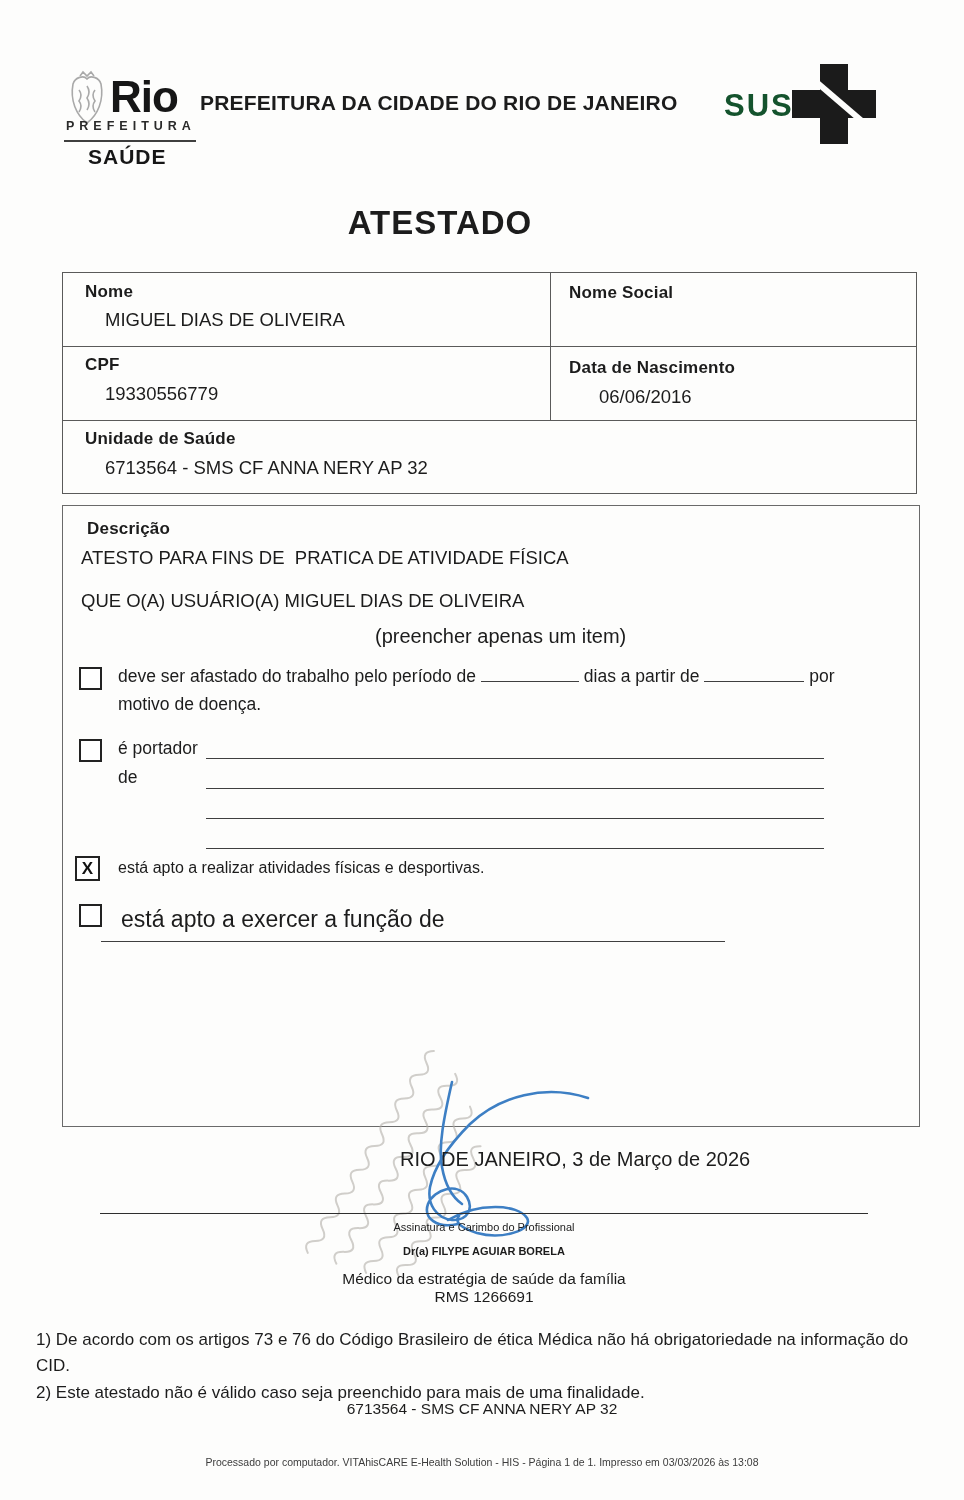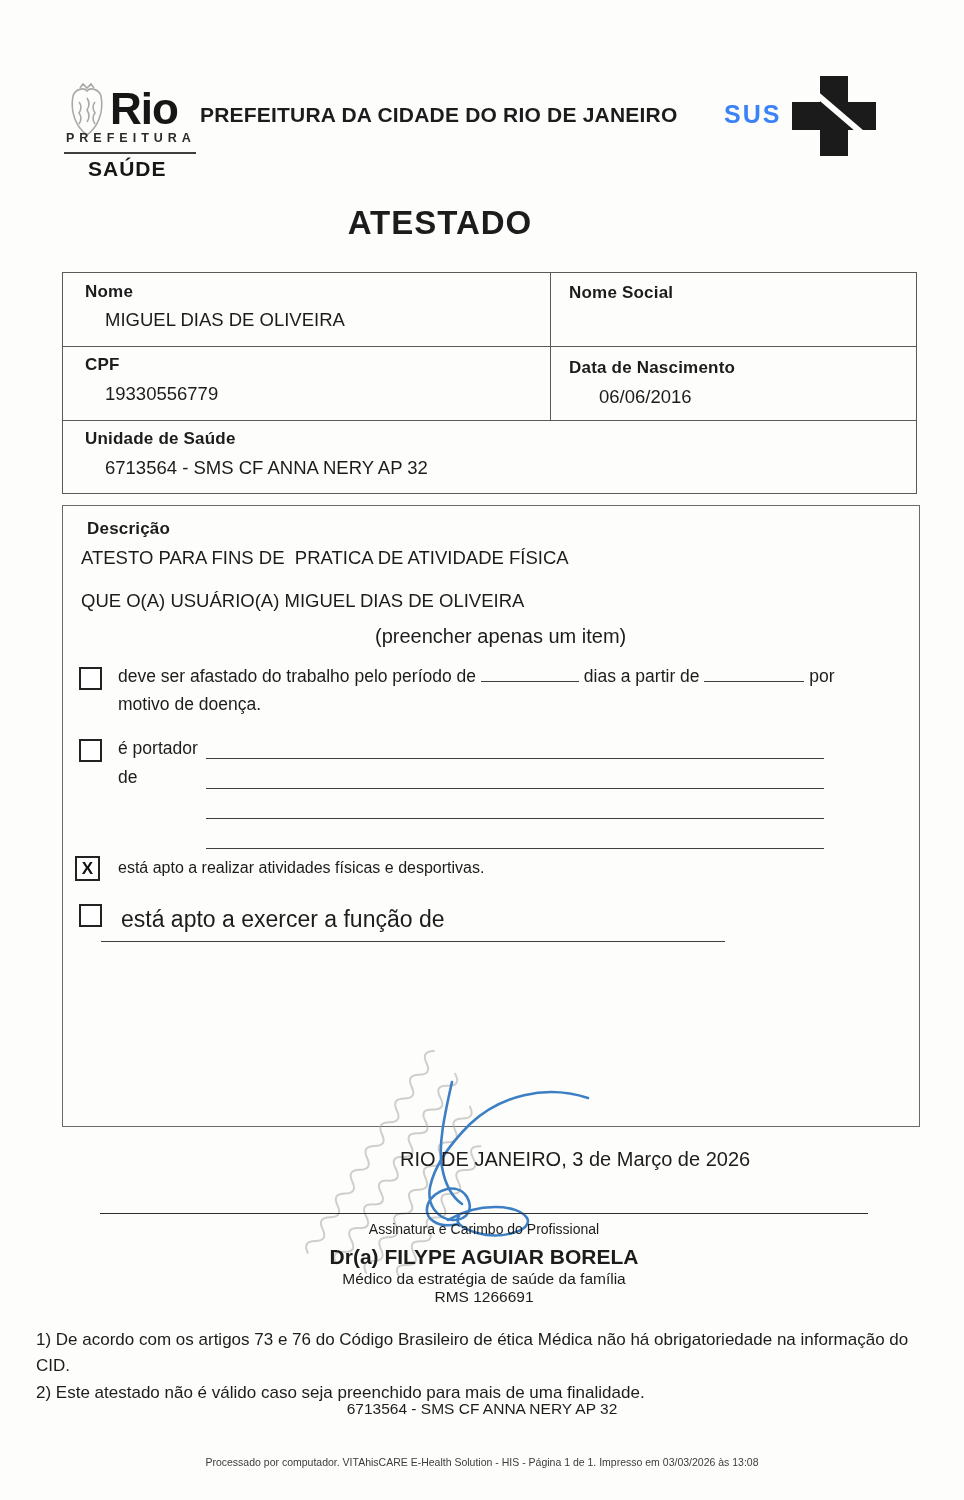--- a/index.html
+++ b/index.html
@@ -20,39 +20,39 @@
   }
   .lbl{font-weight:bold;font-size:17px;letter-spacing:.2px;margin-left:8px;}
   .val{font-size:18.5px;}
   .opt-text{font-size:17.5px;}
   .center-line{position:absolute;left:100px;width:768px;text-align:center;}
   .foot{font-size:17px;}
 </style>
 </head>
 <body>
 
-<div class="abs" style="left:0;top:16px;width:830px;height:180px;">
+<div class="abs" style="left:0;top:4px;width:830px;height:180px;">
 
   <svg class="abs" style="left:64px;top:66px;" width="46" height="62" viewBox="0 0 46 62">
     <g stroke="#9b9b9b" stroke-width="1.6" fill="none" opacity="0.85">
       <path d="M16 6 l3 -4 l4 4 l4 -4 l3 4"></path>
       <path d="M9 14 C11 7, 20 5, 23 9 C26 5, 35 7, 37 14 C40 30, 34 45, 23 53 C12 45, 6 30, 9 14 Z"></path>
       <path d="M15 20 q4 5 0 11 q4 5 0 11"></path>
       <path d="M23 16 q4 6 0 12 q4 6 0 12"></path>
       <path d="M31 20 q-4 5 0 11 q-4 5 0 11"></path>
     </g>
   </svg>
   <div class="abs" style="left:110px;top:68px;font-size:44px;font-weight:800;letter-spacing:-1px;color:#161616;">Rio</div>
   <div class="abs" style="left:66px;top:115px;font-size:12.5px;font-weight:bold;letter-spacing:5px;color:#2a2a2a;">PREFEITURA</div>
   <div class="doc-line" style="left:64px;top:136px;width:132px;border-top-width:2px;"></div>
   <div class="abs" style="left:88px;top:141px;font-size:21px;font-weight:bold;letter-spacing:1px;color:#161616;">SAÚDE</div>
 
   <div class="abs b" style="left:200px;top:87px;font-size:21px;letter-spacing:.2px;">PREFEITURA DA CIDADE DO RIO DE JANEIRO</div>
 
-  <div class="abs" style="left:724px;top:84px;font-size:25px;font-weight:800;letter-spacing:2px;color:#3b82f6;">SUS</div>
+  <div class="abs" style="left:724px;top:84px;font-size:31px;font-weight:800;letter-spacing:2px;color:#14532d;">SUS</div>
   <svg class="abs" style="left:792px;top:60px;" width="84" height="80" viewBox="0 0 84 80">
     <rect x="28" y="0" width="28" height="80" fill="#1b1b1b"></rect>
     <rect x="0" y="26" width="84" height="28" fill="#1b1b1b"></rect>
     <line x1="22" y1="16" x2="78" y2="64" stroke="#fdfdfc" stroke-width="6"></line>
   </svg>
 </div>
 
 <div class="abs b" style="left:0;top:204px;width:880px;text-align:center;font-size:33px;letter-spacing:1px;">ATESTADO</div>
 
 <div class="box" style="left:62px;top:272px;width:853px;height:220px;">
@@ -123,22 +123,22 @@
     <path d="M132 10 C124 45, 118 75, 122 95 C125 112, 132 125, 142 132"></path>
     <path d="M268 26 C225 12, 180 24, 150 52 C128 74, 114 96, 110 115 C107 132, 116 146, 132 148 C147 149, 154 137, 147 125 C138 110, 114 117, 108 132 C103 146, 117 157, 138 152"></path>
     <path d="M128 148 C158 130, 198 132, 207 146 C214 158, 182 168, 157 161 C141 156, 134 150, 139 144"></path>
   </g>
 </svg>
 
 <div class="abs" style="left:400px;top:1148px;width:540px;text-align:left;font-size:20px;">RIO DE JANEIRO, 3 de Março de 2026</div>
 
 <div class="doc-line" style="left:100px;top:1213px;width:768px;border-top-color:#2e2e2e;"></div>
 
-<div class="center-line" style="top:1221px;font-size:14px;">Assinatura e Carimbo do Profissional</div>
-<div class="center-line b" style="top:1245px;font-size:21px;">Dr(a) FILYPE AGUIAR BORELA</div>
+<div class="center-line" style="top:1221px;font-size:11px;">Assinatura e Carimbo do Profissional</div>
+<div class="center-line b" style="top:1245px;font-size:11px;">Dr(a) FILYPE AGUIAR BORELA</div>
 <div class="center-line" style="top:1270px;font-size:15.5px;">Médico da estratégia de saúde da família</div>
 <div class="center-line" style="top:1288px;font-size:15.5px;">RMS 1266691</div>
 
 <div class="abs foot" style="left:36px;top:1330px;white-space:nowrap;">1) De acordo com os artigos 73 e 76 do Código Brasileiro de ética Médica não há obrigatoriedade na informação do</div>
 <div class="abs foot" style="left:36px;top:1356px;">CID.</div>
 <div class="abs foot" style="left:36px;top:1383px;">2) Este atestado não é válido caso seja preenchido para mais de uma finalidade.</div>
 <div class="abs" style="left:0;top:1400px;width:964px;text-align:center;font-size:15.5px;">6713564 - SMS CF ANNA NERY AP 32</div>
 <div class="abs" style="left:0;top:1456px;width:964px;text-align:center;font-size:10.5px;color:#3c3c3c;">Processado por computador. VITAhisCARE E-Health Solution - HIS - Página 1 de 1. Impresso em 03/03/2026 às 13:08</div>
 
 </body></html>

